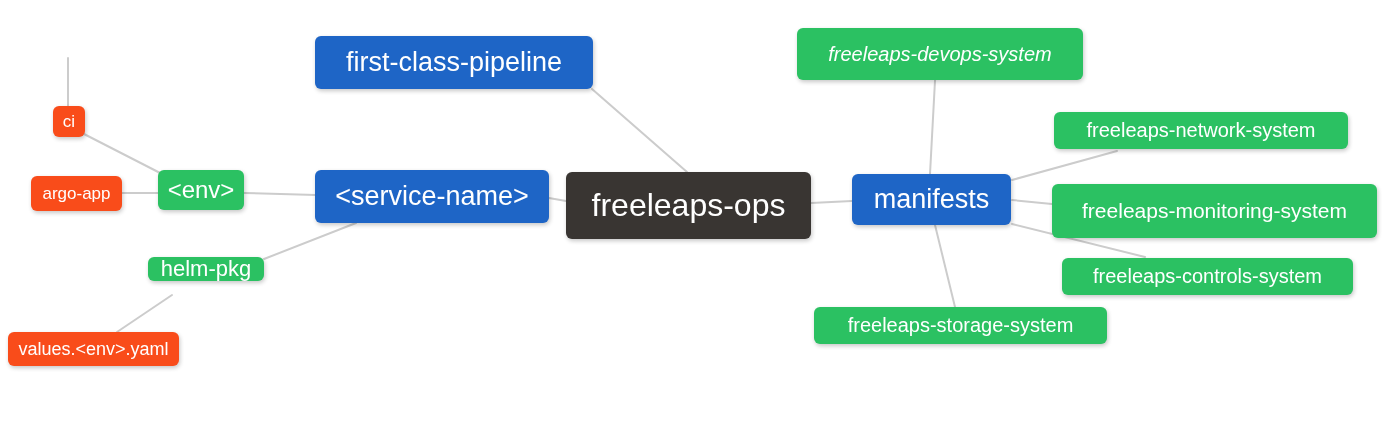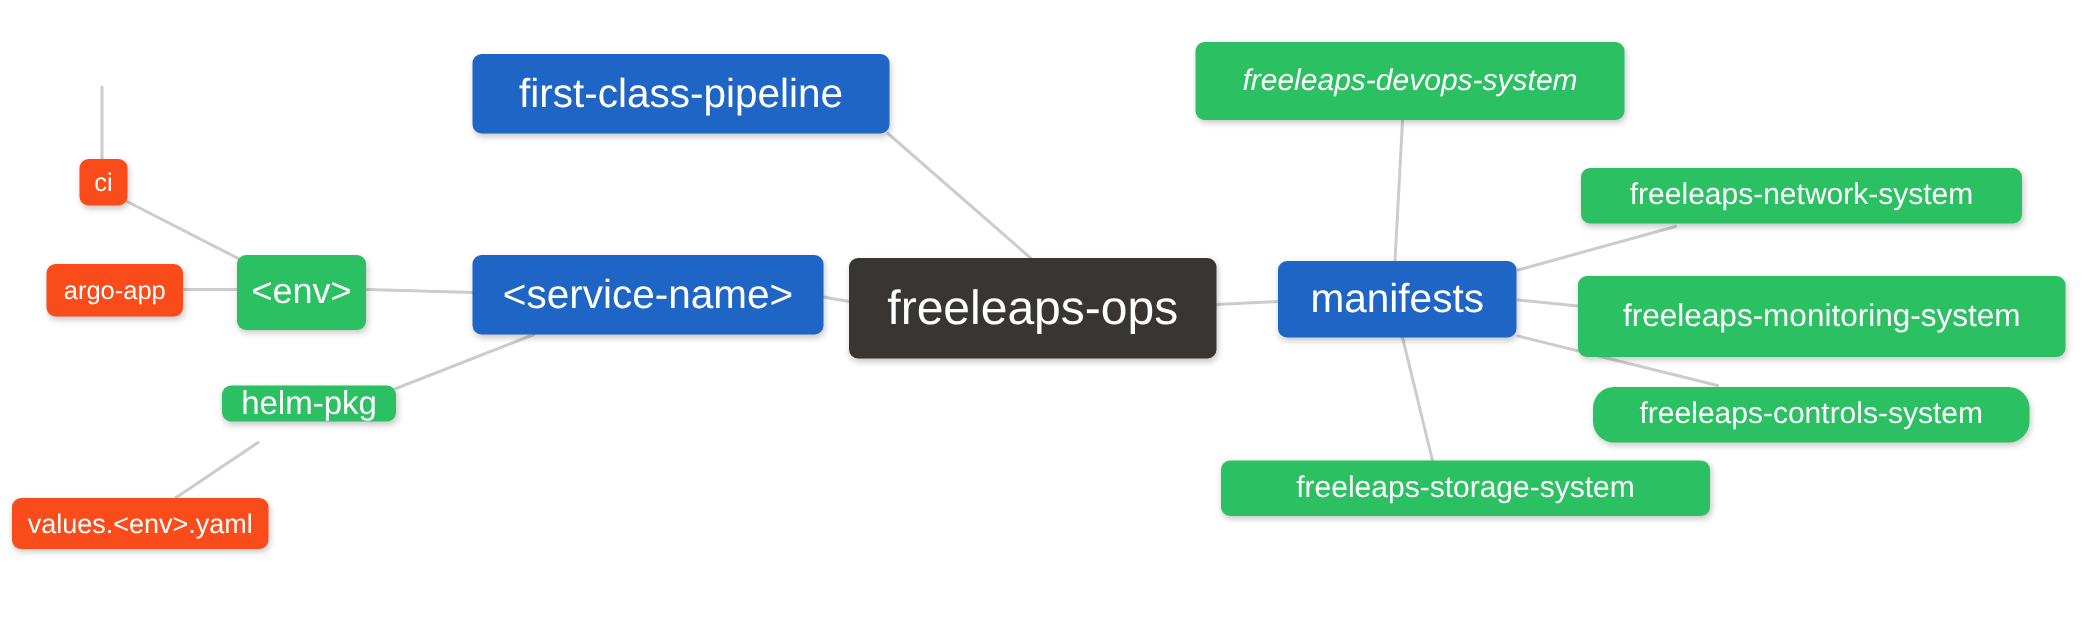--- a/index.html
+++ b/index.html
@@ -43,31 +43,31 @@
   .node.green  { background: #2bc162; }
   .node.orange { background: #f7a421; }
   .node.red    { background: #f94c1a; }
   .node.dark   { background: #393532; }
 
   
   #n-freeleaps-ops        { left: 566px; top: 172px; width: 245px; height: 67px; font-size: 32px; }
   #n-service-name         { left: 315px; top: 170px; width: 234px; height: 53px; font-size: 27px; }
   #n-first-class-pipeline { left: 315px; top:  36px; width: 278px; height: 53px; font-size: 27px; }
   #n-manifests            { left: 852px; top: 174px; width: 159px; height: 51px; font-size: 27px; }
-  #n-env                  { left: 158px; top: 170px; width:  86px; height: 50px; font-size: 24px; }
+  #n-env                  { left: 158px; top: 170px; width:  86px; height: 40px; font-size: 24px; }
   #n-helm-pkg             { left: 148px; top: 257px; width: 116px; height: 24px; font-size: 22px; }
   #n-argo-app             { left:  31px; top: 176px; width:  91px; height: 35px; font-size: 17px; }
   #n-ci                   { left:  53px; top: 106px; width:  32px; height: 31px; font-size: 17px; }
   #n-jenkinsfile          { left:  19px; top:  27px; width:  96px; height: 31px; font-size: 15px; }
   #n-values-env-yaml      { left:   8px; top: 332px; width: 171px; height: 34px; font-size: 18px; }
   #n-devops-system        { left: 797px; top:  28px; width: 286px; height: 52px; font-size: 20px; font-style: italic; }
   #n-network-system       { left: 1054px; top: 112px; width: 294px; height: 37px; font-size: 20px; }
   #n-monitoring-system    { left: 1052px; top: 184px; width: 325px; height: 54px; font-size: 21px; }
-  #n-controls-system      { left: 1062px; top: 258px; width: 291px; height: 37px; font-size: 20px; border-radius: 14px; }
-  #n-storage-system       { left: 814px; top: 307px; width: 326px; height: 37px; font-size: 20px; }
+  #n-controls-system      { left: 1062px; top: 258px; width: 291px; height: 37px; font-size: 20px; }
+  #n-storage-system       { left: 814px; top: 307px; width: 293px; height: 37px; font-size: 20px; }
 </style>
 </head>
 <body>
 
 <div class="canvas">
 
   <svg class="edges" viewBox="0 0 1390 421" xmlns="http://www.w3.org/2000/svg">
     <line x1="68" y1="58" x2="68" y2="106"></line>
     <line x1="84" y1="134" x2="166" y2="176"></line>
     <line x1="122" y1="193" x2="158" y2="193"></line>

